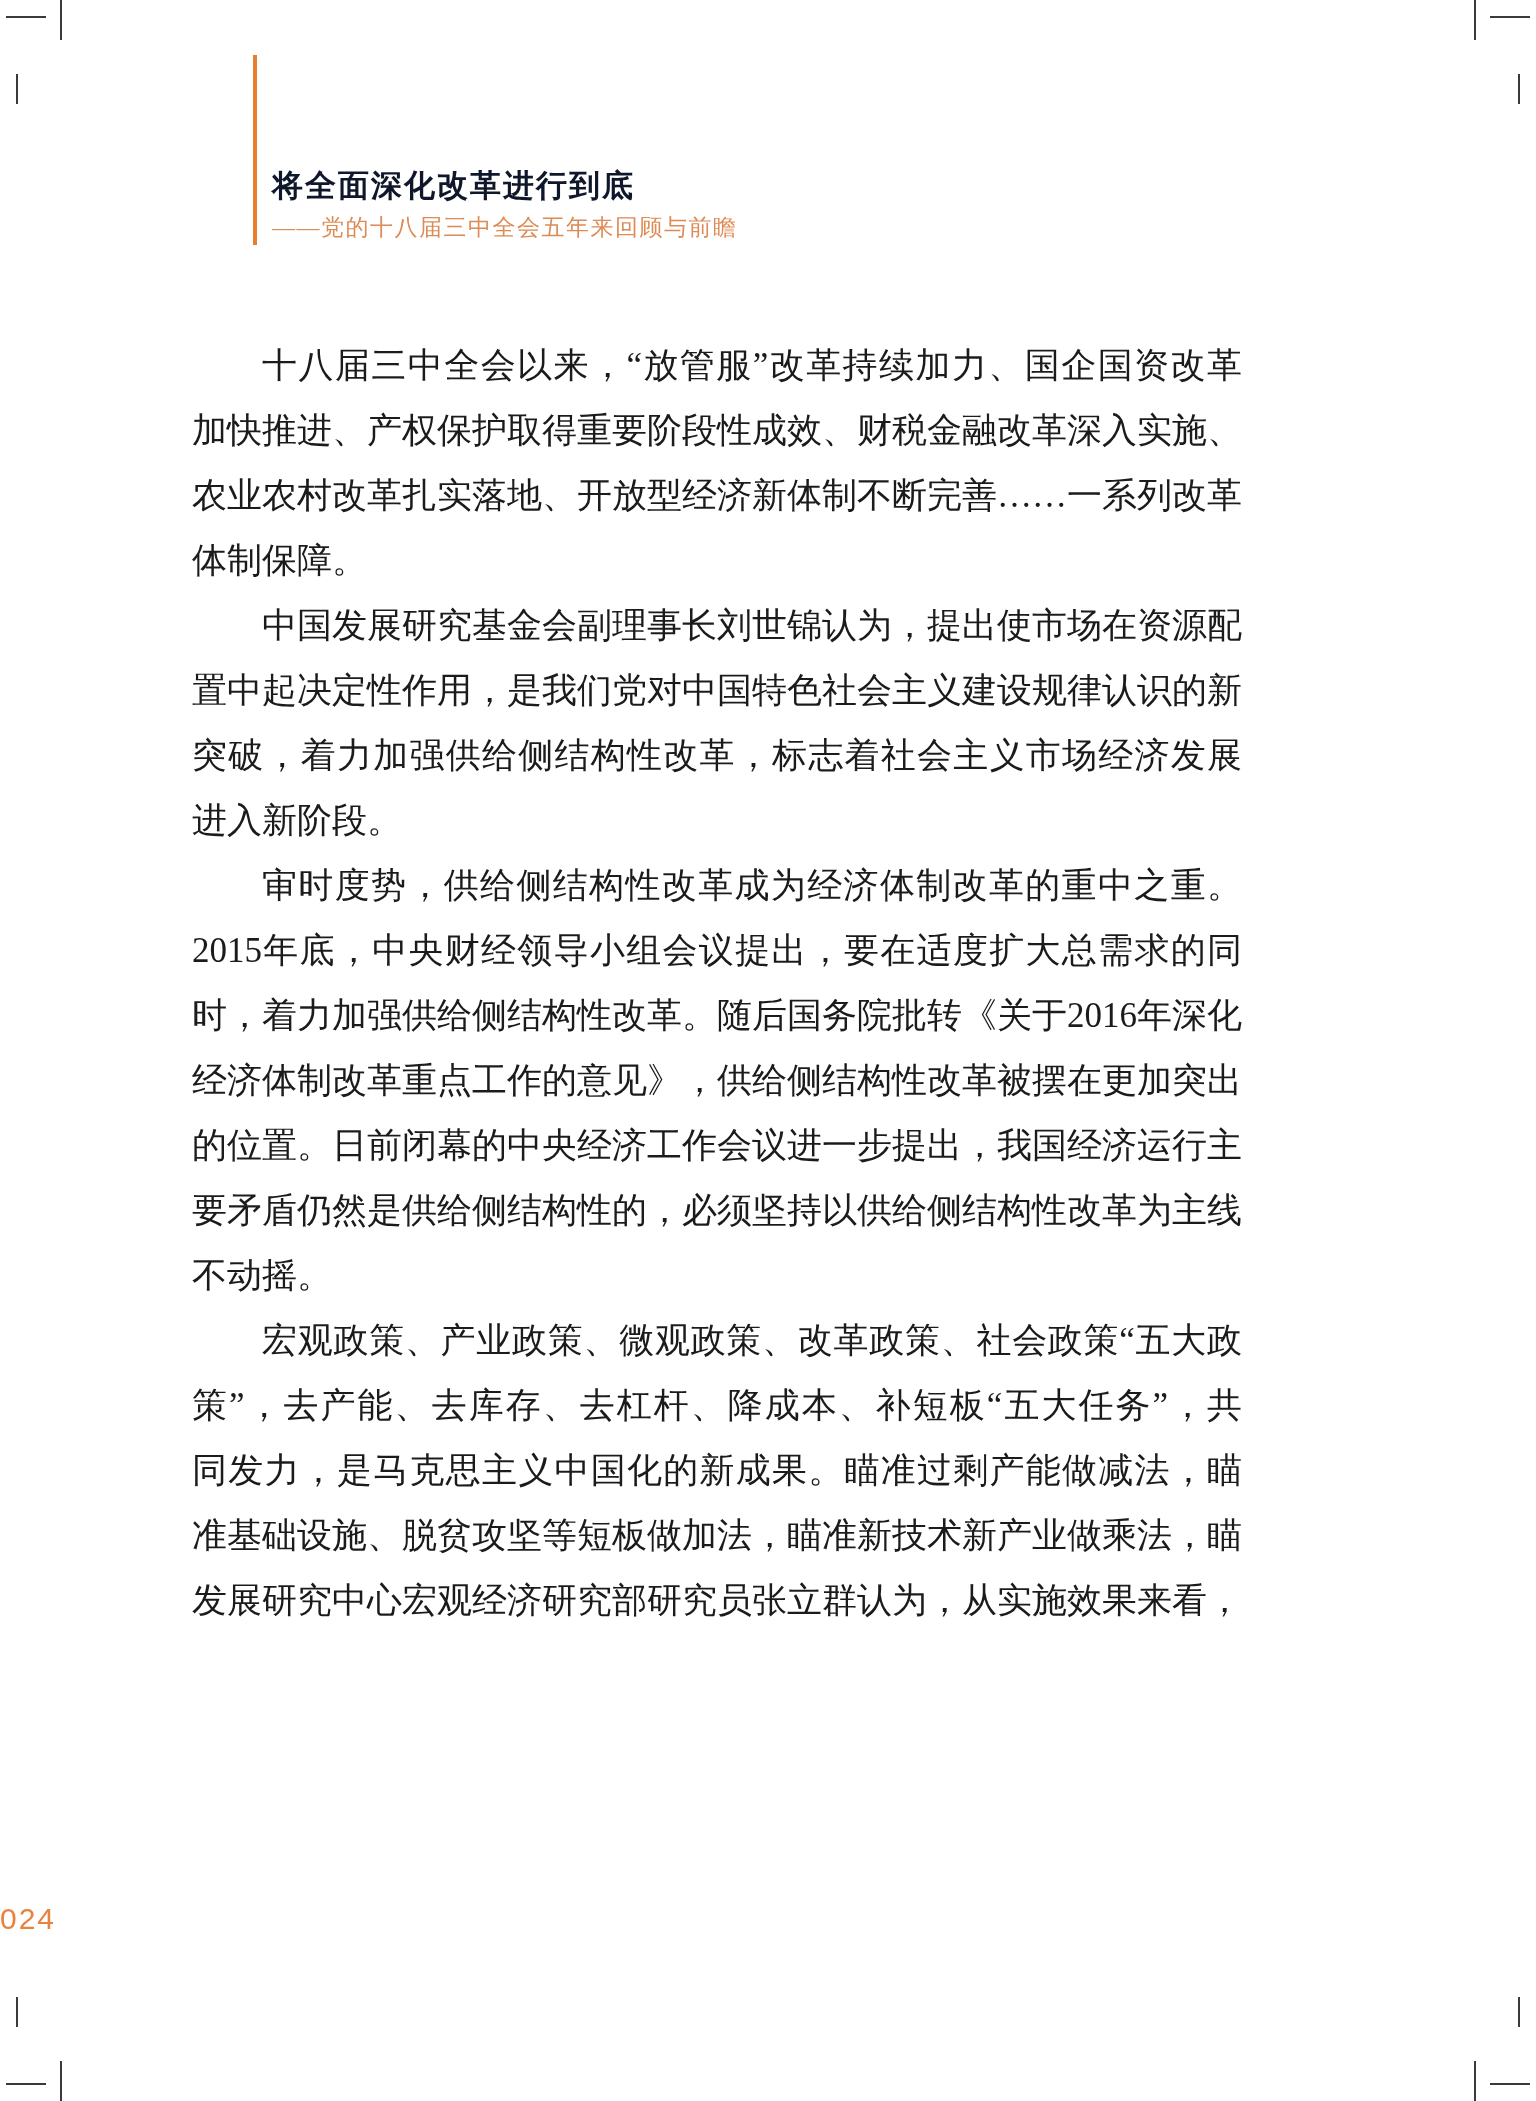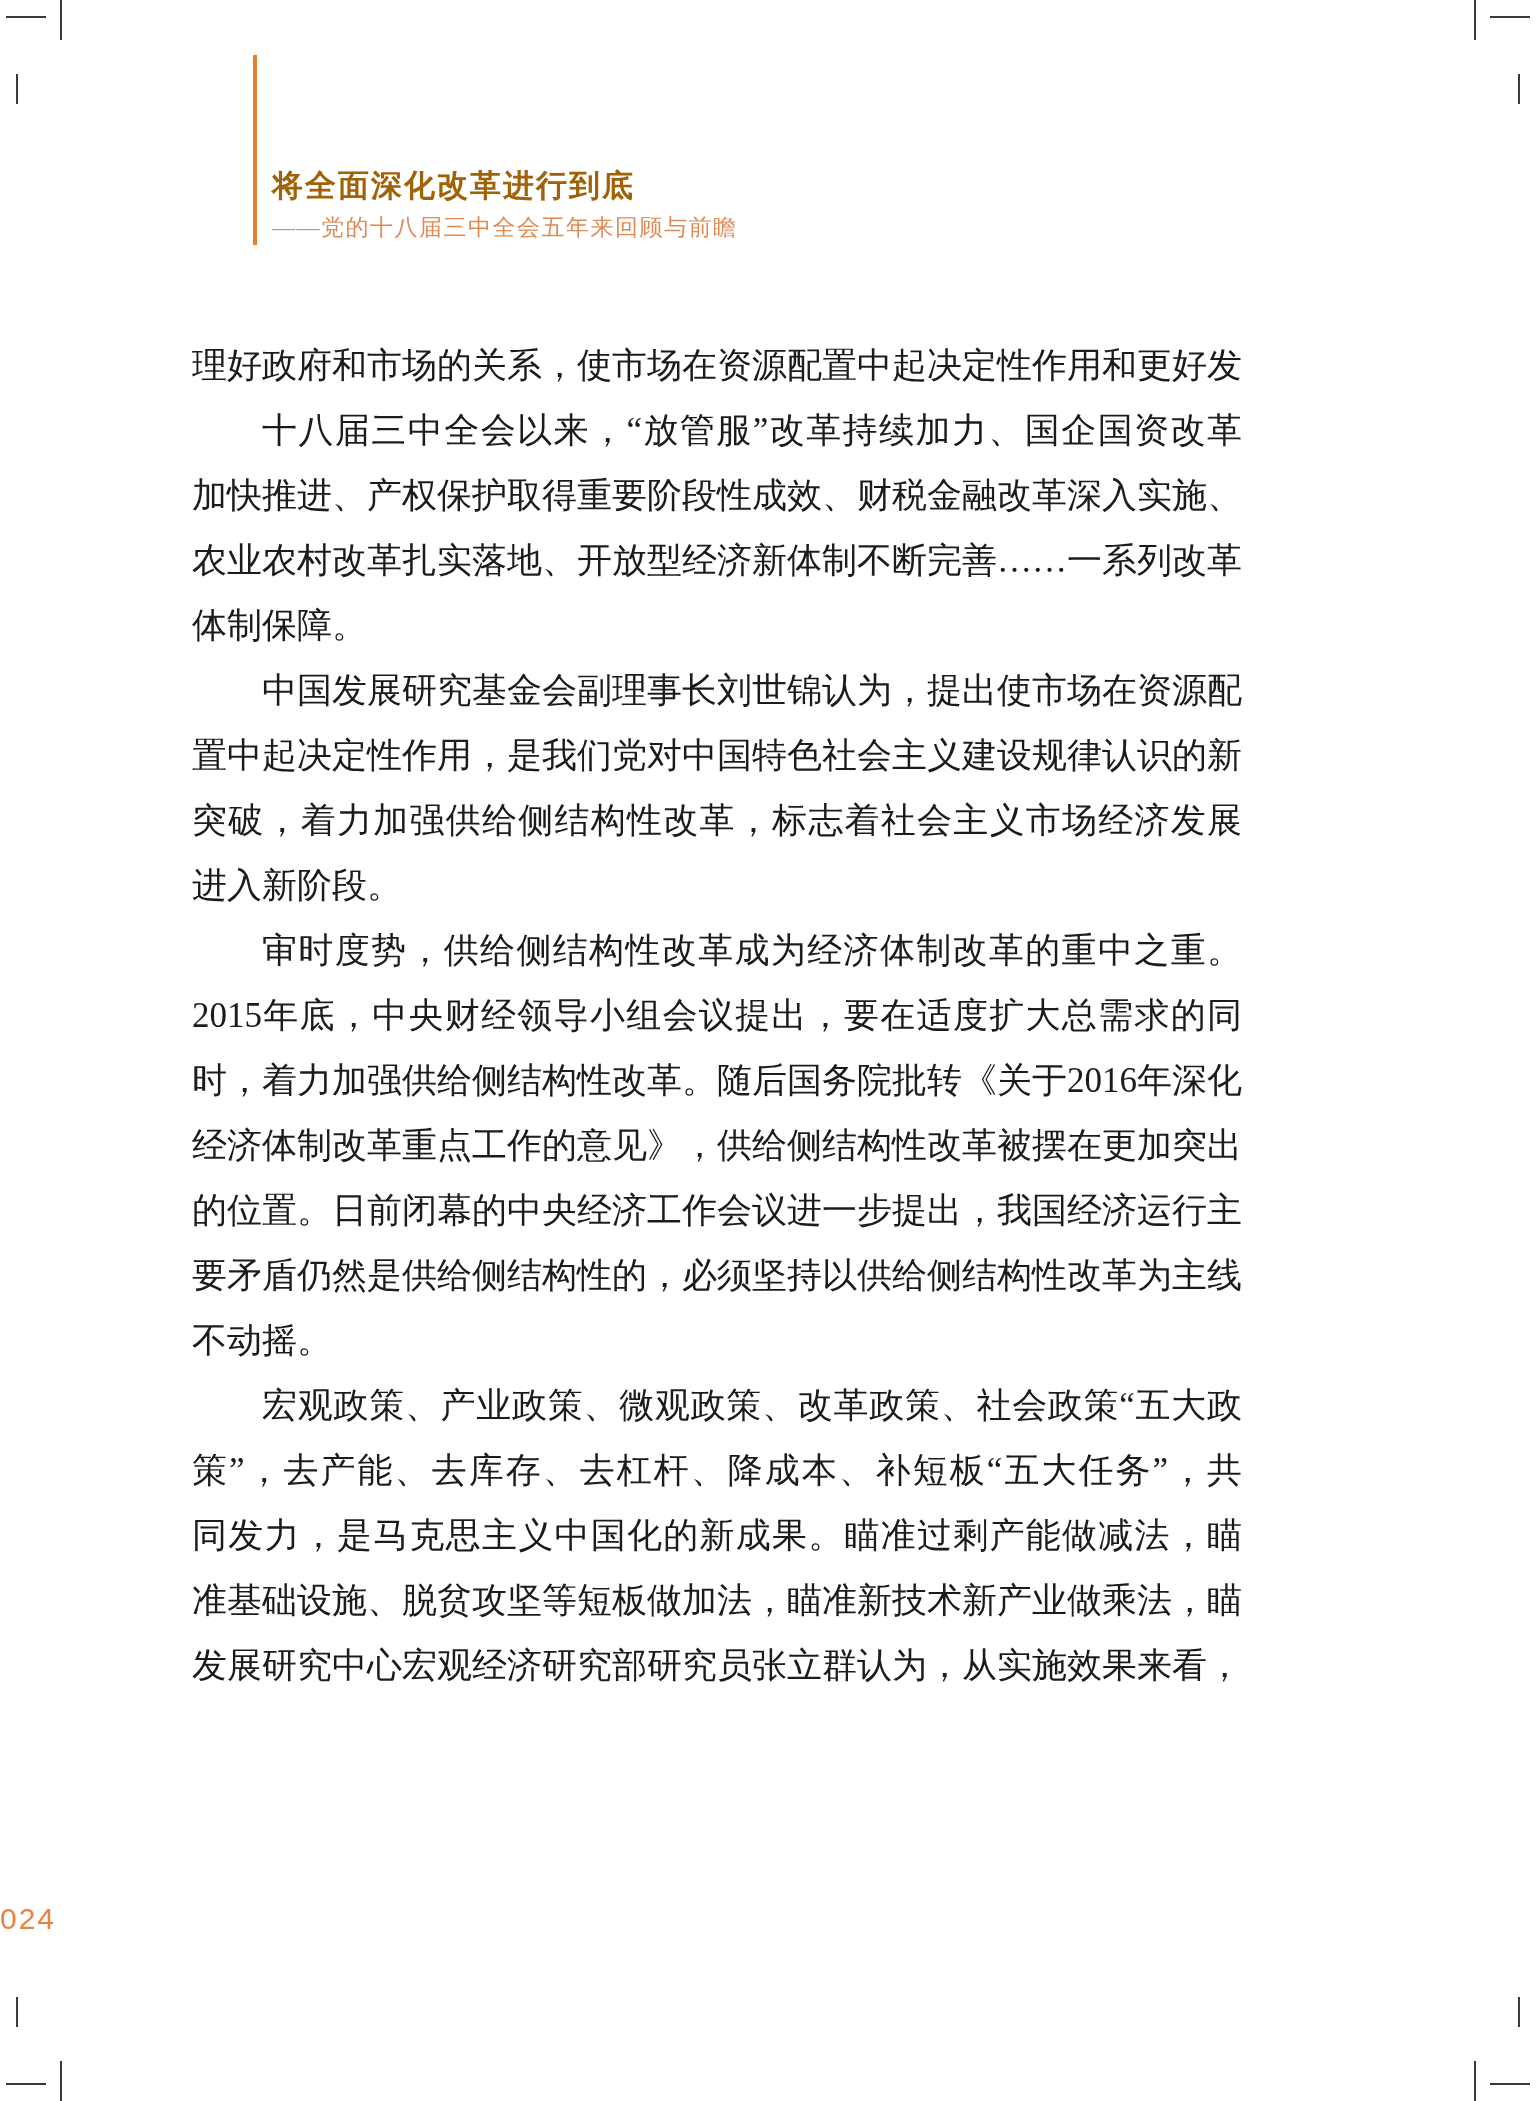--- a/index.html
+++ b/index.html
@@ -58,26 +58,25 @@
 
 <div class="crop v" style="left:60px;top:2061px;"></div>
 <div class="crop h" style="left:6px;top:2083px;"></div>
 <div class="crop v" style="left:16px;top:1997px;height:30px;"></div>
 
 <div class="crop v" style="left:1474px;top:2061px;"></div>
 <div class="crop h" style="left:1490px;top:2083px;"></div>
 <div class="crop v" style="left:1518px;top:1997px;height:30px;"></div>
 
 <div class="accent-rule" style="background: rgb(232, 126, 46);"></div>
-<div class="doc-title" style="color: #a16207;">将全面深化改革进行到底</div>
+<div class="doc-title" style="color: #0f172a;">将全面深化改革进行到底</div>
 <div class="doc-subtitle" style="color: rgb(221, 139, 85);">——党的十八届三中全会五年来回顾与前瞻</div>
 
 <div class="body-text">
     <div class="paragraph">
-      <div class="line full">理好政府和市场的关系，使市场在资源配置中起决定性作用和更好发</div>
     </div>
     <div class="paragraph">
       <div class="line full indent">十八届三中全会以来，“放管服”改革持续加力、国企国资改革</div>
       <div class="line full">加快推进、产权保护取得重要阶段性成效、财税金融改革深入实施、</div>
       <div class="line full">农业农村改革扎实落地、开放型经济新体制不断完善……一系列改革</div>
       <div class="line">体制保障。</div>
     </div>
     <div class="paragraph">
       <div class="line full indent">中国发展研究基金会副理事长刘世锦认为，提出使市场在资源配</div>
       <div class="line full">置中起决定性作用，是我们党对中国特色社会主义建设规律认识的新</div>

